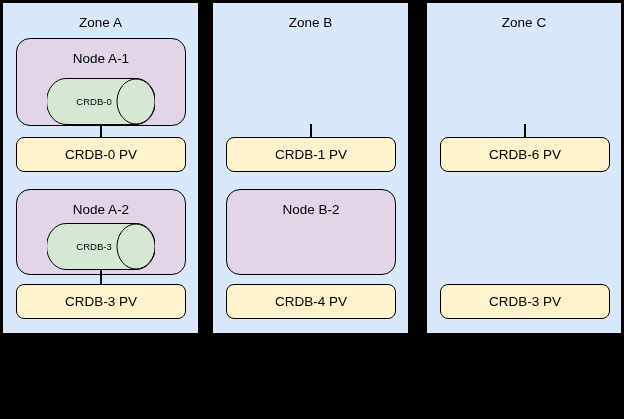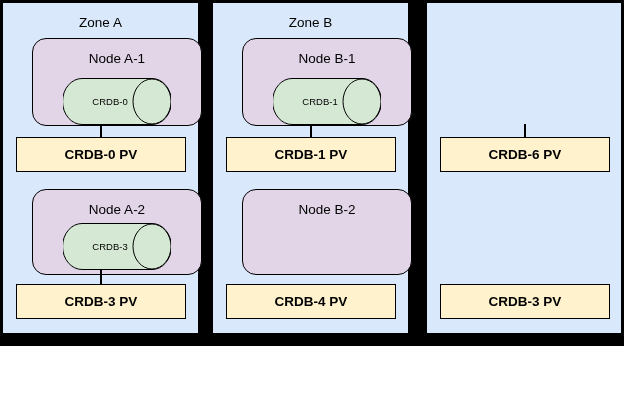--- a/index.html
+++ b/index.html
@@ -3,21 +3,21 @@
 <meta charset="utf-8">
 <style>
   html, body { margin: 0; padding: 0; }
   body {
     font-family: "Liberation Sans", sans-serif;
     width: 624px; height: 419px;
     overflow: hidden;
   }
   .canvas {
     position: relative;
-    width: 624px; height: 346px;
+    width: 624px; height: 419px;
     background: var(--canvas_bg, #000);
   }
   .zone {
     position: absolute;
     top: 2px; height: 332px;
     background: var(--zone_fill, #dae8fc);
     border: 1px solid var(--stroke, #000);
     box-sizing: border-box;
   }
   .zone-a { left: 2px;   width: 197px; }
@@ -30,21 +30,20 @@
     font-size: 13.5px; color: #000;
     line-height: 16px;
   }
   .node {
     position: absolute;
     left: 13px; width: 170px;
     background: var(--node_fill, #e1d5e7);
     border: 1px solid var(--stroke, #000);
     border-radius: 14px;
     box-sizing: border-box;
-    margin-left: 16px;
   }
   .node-row1 { top: 35px; height: 88px; }
   .node-row2 { top: 186px; height: 86px; padding-left: 8px; }
   .node-title {
     position: absolute;
     top: 12px; left: 0; width: 100%;
     text-align: center;
     font-size: 13.5px; color: #000;
     line-height: 16px;
   }
@@ -70,25 +69,25 @@
     left: 97px; width: 1.5px;
     background: var(--stroke, #000);
   }
   .conn-row1 { top: 121px; height: 13px; }
   .conn-row2 { top: 266px; height: 15px; }
   .pv {
     position: absolute;
     left: 13px; width: 170px; height: 35px;
     background: var(--pv_fill, #fff2cc);
     border: 1px solid var(--stroke, #000);
-    border-radius: 0;
+    border-radius: 8px;
     box-sizing: border-box;
     text-align: center;
     line-height: 33px;
-    font-size: 13.5px; color: #000; font-weight: bold;
+    font-size: 13.5px; color: #000;
   }
   .pv-row1 { top: 134px; }
   .pv-row2 { top: 281px; }
 </style>
 </head>
 <body>
 
 <div class="canvas">
 
   <div class="zone zone-a">
@@ -113,38 +112,31 @@
         <text x="47" y="27" text-anchor="middle">CRDB-3</text>
       </svg>
     </div>
     <div class="connector conn-row2"></div>
     <div class="pv pv-row2">CRDB-3 PV</div>
   </div>
 
   <div class="zone zone-b">
     <div class="zone-title">Zone B</div>
 
-    <div class="node node-row1">
-      <div class="node-title">Node B-1</div>
-      <svg class="cyl cyl-row1" viewBox="0 0 108 47">
-        <path d="M19,0.5 H89 A19,22.5 0 0 1 89,46.5 H19 A19,22.5 0 0 1 19,0.5 Z"></path>
-        <ellipse cx="89" cy="23.5" rx="19" ry="22.5"></ellipse>
-        <text x="47" y="27" text-anchor="middle">CRDB-1</text>
-      </svg>
-    </div>
     <div class="connector conn-row1"></div>
     <div class="pv pv-row1">CRDB-1 PV</div>
 
     <div class="node node-row2">
       <div class="node-title">Node B-2</div>
     </div>
     <div class="pv pv-row2">CRDB-4 PV</div>
   </div>
 
   <div class="zone zone-c">
+    <div class="zone-title">Zone C</div>
 
     <div class="connector conn-row1"></div>
     <div class="pv pv-row1">CRDB-6 PV</div>
 
     <div class="pv pv-row2">CRDB-3 PV</div>
   </div>
 
 </div>
 
 </body></html>

